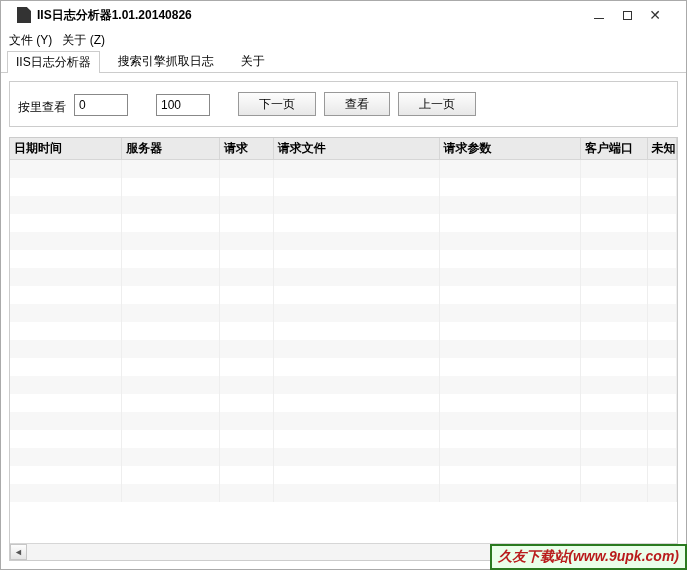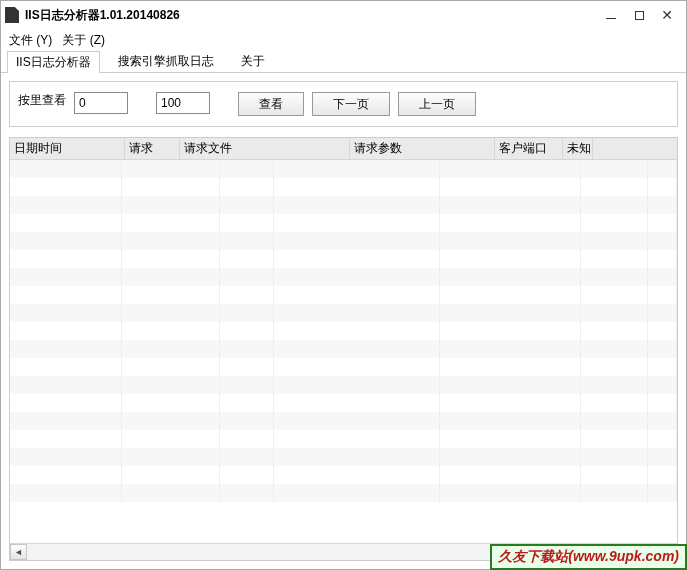--- a/index.html
+++ b/index.html
@@ -1,44 +1,44 @@
 <!DOCTYPE html>
 <html><head>
   <meta charset="utf-8">
   <style>
     * { margin: 0; padding: 0; box-sizing: border-box; font-family: "Microsoft YaHei", "SimSun", sans-serif; }
     body { width: 687px; height: 570px; background: #fff; position: relative; overflow: hidden; }
     
     .window { width: 687px; height: 570px; border: 1px solid #aaa; display: flex; flex-direction: column; background: #fff; }
     
-    .titlebar { height: 28px; display: flex; align-items: center; padding: 0 4px; }
+    .titlebar { height: 28px; display: flex; align-items: center; padding: 0 16px; }
     .titlebar-icon { width: 14px; height: 16px; background: #333; margin-right: 6px; clip-path: polygon(0 0, 70% 0, 100% 25%, 100% 100%, 0 100%); }
     .titlebar-title { font-size: 12px; font-weight: bold; flex: 1; }
     .titlebar-controls { display: flex; gap: 14px; padding-right: 8px; }
     .win-btn { width: 14px; height: 14px; display: flex; align-items: center; justify-content: center; cursor: pointer; font-size: 14px; color: #333; }
     .min-line { width: 10px; height: 1px; background: #333; margin-top: 6px; }
     .max-box { width: 9px; height: 9px; border: 1px solid #333; }
     
     .menubar { height: 22px; display: flex; align-items: center; padding: 0 8px; gap: 10px; font-size: 12px; }
     .menu-item { cursor: pointer; }
     
     .tabbar { height: 22px; display: flex; align-items: flex-end; padding: 0 6px; gap: 9px; font-size: 12px; border-bottom: 1px solid #ccc; }
     .tab { padding: 2px 8px; cursor: pointer; border: 1px solid transparent; border-bottom: none; }
     .tab.active { border-color: #ccc; background: #fff; position: relative; top: 1px; }
     
     .content { flex: 1; padding: 8px; display: flex; flex-direction: column; }
     
-    .controls-panel { border: 1px solid #ccc; padding: 10px 8px; margin-bottom: 10px; display: flex; align-items: flex-start; gap: 8px; font-size: 12px; }
+    .controls-panel { border: 1px solid #ccc; padding: 10px 8px; margin-bottom: 10px; display: flex; align-items: flex-end; gap: 8px; font-size: 12px; }
     .text-input { width: 54px; height: 22px; border: 1px solid #888; padding: 0 4px; font-size: 12px; }
     .btn { height: 24px; padding: 0 20px; border: 1px solid #999; background: linear-gradient(#fdfdfd, #e8e8e8); cursor: pointer; font-size: 12px; }
     .gap { width: 12px; }
     
     .table-wrapper { flex: 1; border: 1px solid #ccc; display: flex; flex-direction: column; overflow: hidden; }
     .table-header { display: flex; height: 22px; background: #eaeaea; font-size: 12px; border-bottom: 1px solid #d6d6d6; }
-    .th { display: flex; align-items: center; padding: 0 4px; border-right: 1px solid #d6d6d6; overflow: hidden; white-space: nowrap; }
+    .th { display: flex; align-items: center; padding: 0 4px; border-right: 1px solid #d6d6d6; overflow: hidden; white-space: nowrap; font-weight: bold; }
     .table-body { flex: 1; background: #fff; overflow: hidden; }
     .row { height: 18px; display: flex; }
     .row:nth-child(odd) { background: #f7f7f7; }
     .cell { border-right: 1px solid #eee; }
     
     .hscroll { height: 17px; background: #f0f0f0; border-top: 1px solid #d6d6d6; display: flex; align-items: stretch; }
     .scroll-btn { width: 17px; background: linear-gradient(#fdfdfd,#e4e4e4); border: 1px solid #c6c6c6; display: flex; align-items: center; justify-content: center; font-size: 9px; color: #555; cursor: pointer; }
     .scroll-track { flex: 1; background: #f4f4f4; }
     
     .watermark { position: absolute; bottom: 0; right: 0; border: 2px solid #2a7a1f; background: #eaffea; color: #b91c1c; font-size: 14px; font-weight: bold; padding: 2px 6px; font-style: italic; }
@@ -77,28 +77,29 @@
   </div>
 
   <div class="content">
 
     <div class="controls-panel">
       <span>按里查看</span>
       <input class="text-input" value="0" style="">
       <span class="gap"></span>
       <input class="text-input" value="100" style="">
       <span class="gap"></span>
+      <button class="btn">下一页</button>
       <button class="btn">查看</button>
-      <button class="btn">下一页</button>
       <button class="btn">上一页</button>
     </div>
 
     <div class="table-wrapper">
       <div class="table-header">
         <div class="th c0">日期时间</div>
+        <div class="th c1">服务器</div>
         <div class="th c2">请求</div>
         <div class="th c3">请求文件</div>
         <div class="th c4">请求参数</div>
         <div class="th c5">客户端口</div>
         <div class="th c6">未知</div>
       </div>
       <div class="table-body">
         <div class="row">
             <div class="cell c0"></div>
             <div class="cell c1"></div>

